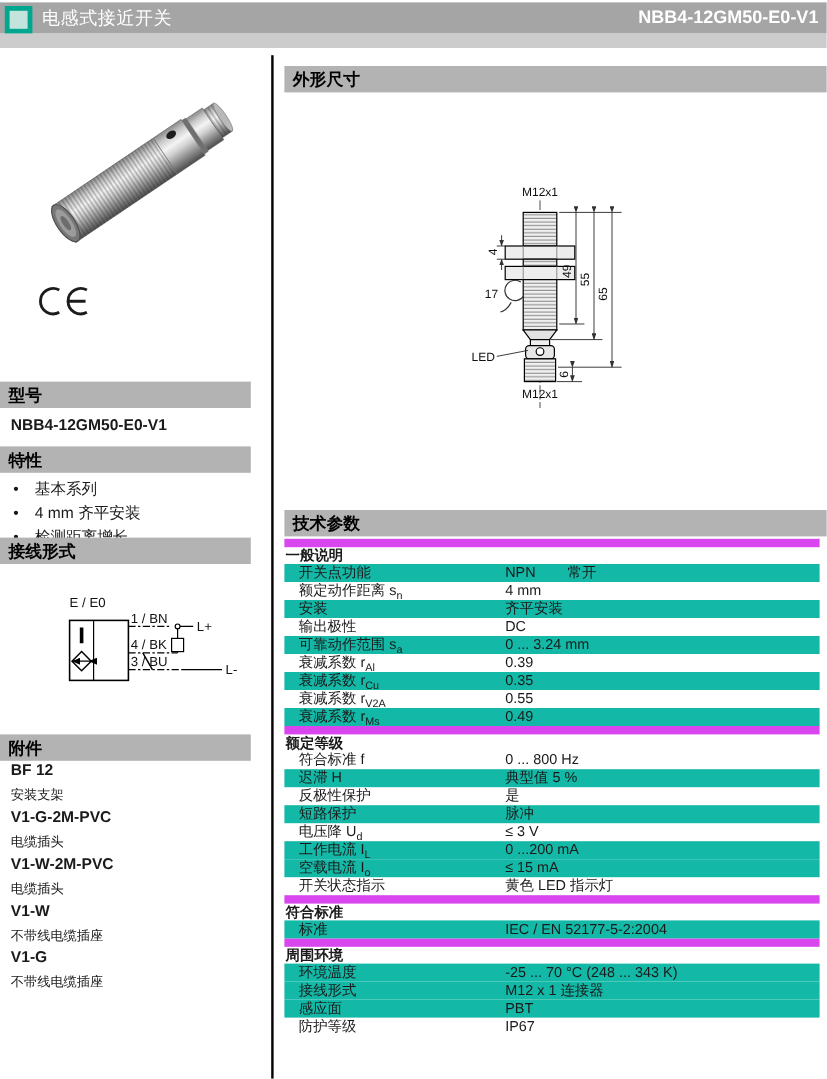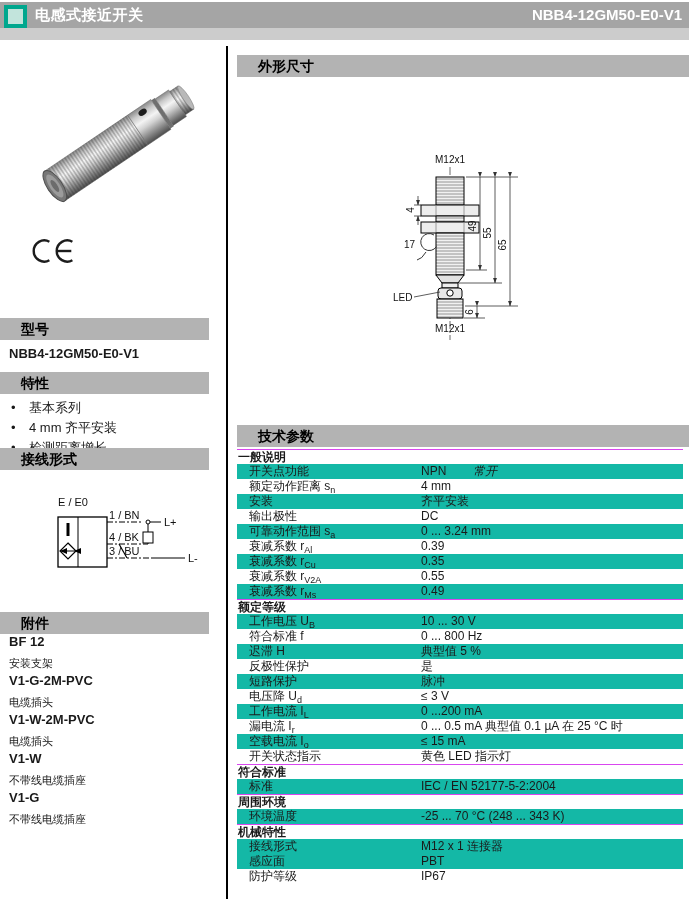--- a/index.html
+++ b/index.html
@@ -3,53 +3,53 @@
 <meta charset="utf-8">
 <style>
   html,body{margin:0;padding:0;}
   body{
     width:689px;height:899px;position:relative;overflow:hidden;background:#fff;
     font-family:"Liberation Sans", sans-serif;color:#1a1a1a;
   }
   .topbar{position:absolute;left:0;top:2px;width:689px;height:26px;background:#a5a5a5;}
   .topbar-icon{position:absolute;left:4px;top:3px;width:23px;height:23px;background:#00a78e;}
   .topbar-icon-inner{position:absolute;left:4px;top:4px;right:4px;bottom:4px;background:#c2e4dc;}
-  .topbar-title{position:absolute;left:35px;top:4px;font-size:15px;font-weight:bold;color:#fff;letter-spacing:.5px;}
+  .topbar-title{position:absolute;left:35px;top:4px;font-size:15px;font-weight:normal;color:#fff;letter-spacing:.5px;}
   .topbar-model{position:absolute;right:7px;top:4px;font-size:15px;font-weight:bold;color:#fff;}
   .substrip{position:absolute;left:0;top:28px;width:689px;height:12px;background:#cccccc;}
   .divider{position:absolute;left:226px;top:46px;width:2px;height:853px;background:#000;}
 
   .sec-hdr{position:absolute;height:22px;line-height:22px;background:#b3b3b3;
-    font-size:14px;font-weight:bold;color:#000;padding-left:21px;box-sizing:border-box;}
+    font-size:14px;font-weight:bold;color:#000;padding-left:7px;box-sizing:border-box;}
   .sec-hdr.left{left:0;width:209px;}
   .sec-hdr.right{left:237px;width:452px;}
 
   .model-text{position:absolute;left:9px;top:346px;font-size:13px;font-weight:bold;}
 
   .features{position:absolute;left:9px;top:398px;width:210px;}
   .feat{position:relative;height:20px;line-height:20px;font-size:13px;padding-left:20px;}
   .feat .blt{position:absolute;left:2px;top:0;font-size:13px;}
 
   .accessories{position:absolute;left:9px;top:634px;width:210px;}
   .acc-code{font-size:13px;font-weight:bold;line-height:16px;margin-bottom:5px;}
   .acc-desc{font-size:11px;line-height:16px;margin-bottom:2px;}
 
   .photo-svg{position:absolute;left:26px;top:62px;}
   .ce-svg{position:absolute;left:31px;top:236px;}
   .wiring-svg{position:absolute;left:35px;top:492px;}
   .dims-svg{position:absolute;left:237px;top:85px;}
 
   .tech-table{position:absolute;left:237px;top:449px;width:446px;}
-  .tg{height:14px;line-height:14px;border-top:1px solid #d946ef;
+  .tg{height:14px;line-height:14px;border-top:7px solid #d946ef;
       font-size:12px;font-weight:bold;padding-left:1px;}
   .trow{position:relative;height:15px;line-height:15px;font-size:12px;}
   .trow.alt{background:#14b8a6;}
   .trow .lbl{position:absolute;left:12px;top:0;white-space:nowrap;}
   .trow .val{position:absolute;left:184px;top:0;white-space:nowrap;}
-  .trow .val2{position:absolute;left:236px;top:0;white-space:nowrap;font-style:italic;}
+  .trow .val2{position:absolute;left:236px;top:0;white-space:nowrap;}
   sub{font-size:9px;}
 
   svg text{font-family:"Liberation Sans", sans-serif;}
   .dtxt{font-size:10px;fill:#111;}
   .wtxt{font-size:11px;fill:#111;}
   .dimline{stroke:#333;stroke-width:0.8;fill:none;}
   .bodyline{stroke:#000;stroke-width:1;fill:#ededed;}
   .cline{stroke:#444;stroke-width:0.8;stroke-dasharray:8 2 2 2;fill:none;}
 </style>
 </head>
@@ -257,24 +257,20 @@
     </div>
     <div class="trow">
       <span class="lbl">衰减系数 r<sub>V2A</sub></span>
       <span class="val">0.55</span>
     </div>
     <div class="trow alt">
       <span class="lbl">衰减系数 r<sub>Ms</sub></span>
       <span class="val">0.49</span>
     </div>
     <div class="tg">额定等级</div>
-    <div class="trow alt">
-      <span class="lbl">工作电压  U<sub>B</sub></span>
-      <span class="val">10 ... 30 V</span>
-    </div>
     <div class="trow">
       <span class="lbl">符合标准 f</span>
       <span class="val">0 ... 800 Hz</span>
     </div>
     <div class="trow alt">
       <span class="lbl">迟滞 H</span>
       <span class="val">典型值 5 %</span>
     </div>
     <div class="trow">
       <span class="lbl">反极性保护</span>
@@ -285,43 +281,38 @@
       <span class="val">脉冲</span>
     </div>
     <div class="trow">
       <span class="lbl">电压降  U<sub>d</sub></span>
       <span class="val">≤ 3 V</span>
     </div>
     <div class="trow alt">
       <span class="lbl">工作电流  I<sub>L</sub></span>
       <span class="val">0 ...200 mA</span>
     </div>
-    <div class="trow">
-      <span class="lbl">漏电流 I<sub>r</sub></span>
-      <span class="val">0 ... 0.5 mA 典型值 0.1 µA 在 25 °C 时</span>
-    </div>
     <div class="trow alt">
       <span class="lbl">空载电流  I<sub>o</sub></span>
       <span class="val">≤ 15 mA</span>
     </div>
     <div class="trow">
       <span class="lbl">开关状态指示</span>
       <span class="val">黄色 LED 指示灯</span>
     </div>
     <div class="tg">符合标准</div>
     <div class="trow alt">
       <span class="lbl">标准</span>
       <span class="val">IEC / EN 52177-5-2:2004</span>
     </div>
     <div class="tg">周围环境</div>
     <div class="trow alt">
       <span class="lbl">环境温度</span>
       <span class="val">-25 ... 70 °C (248 ... 343 K)</span>
     </div>
-    <div class="tg">机械特性</div>
     <div class="trow alt">
       <span class="lbl">接线形式</span>
       <span class="val">M12 x 1 连接器</span>
     </div>
     <div class="trow alt">
       <span class="lbl">感应面</span>
       <span class="val">PBT</span>
     </div>
     <div class="trow">
       <span class="lbl">防护等级</span>

